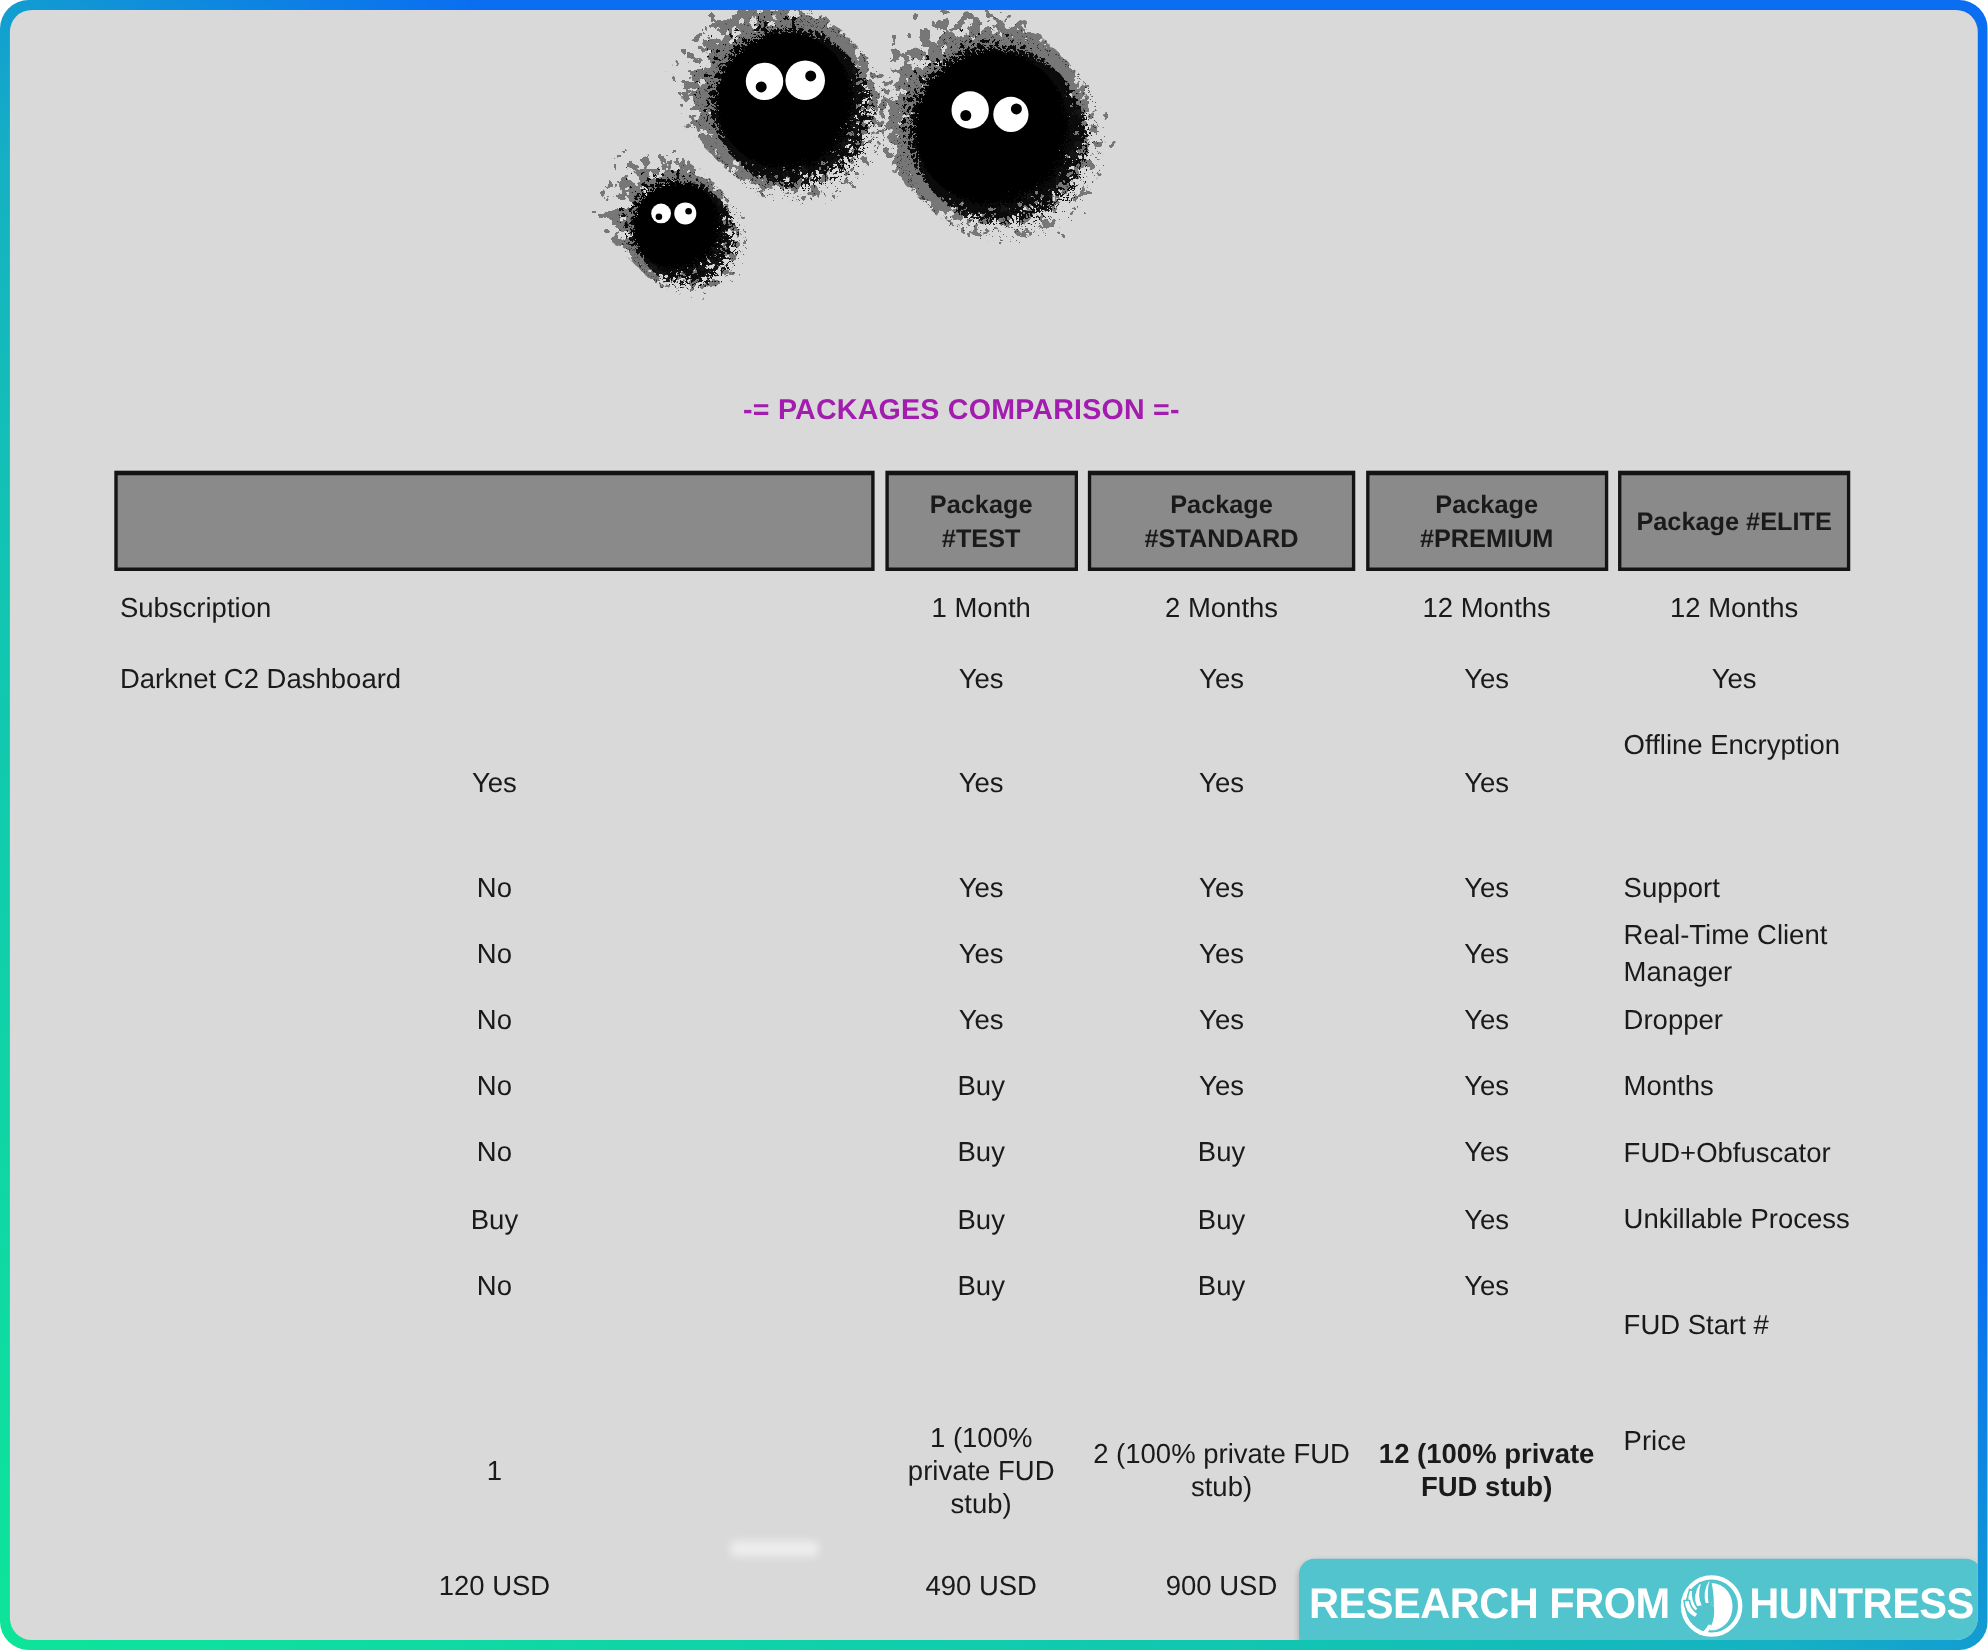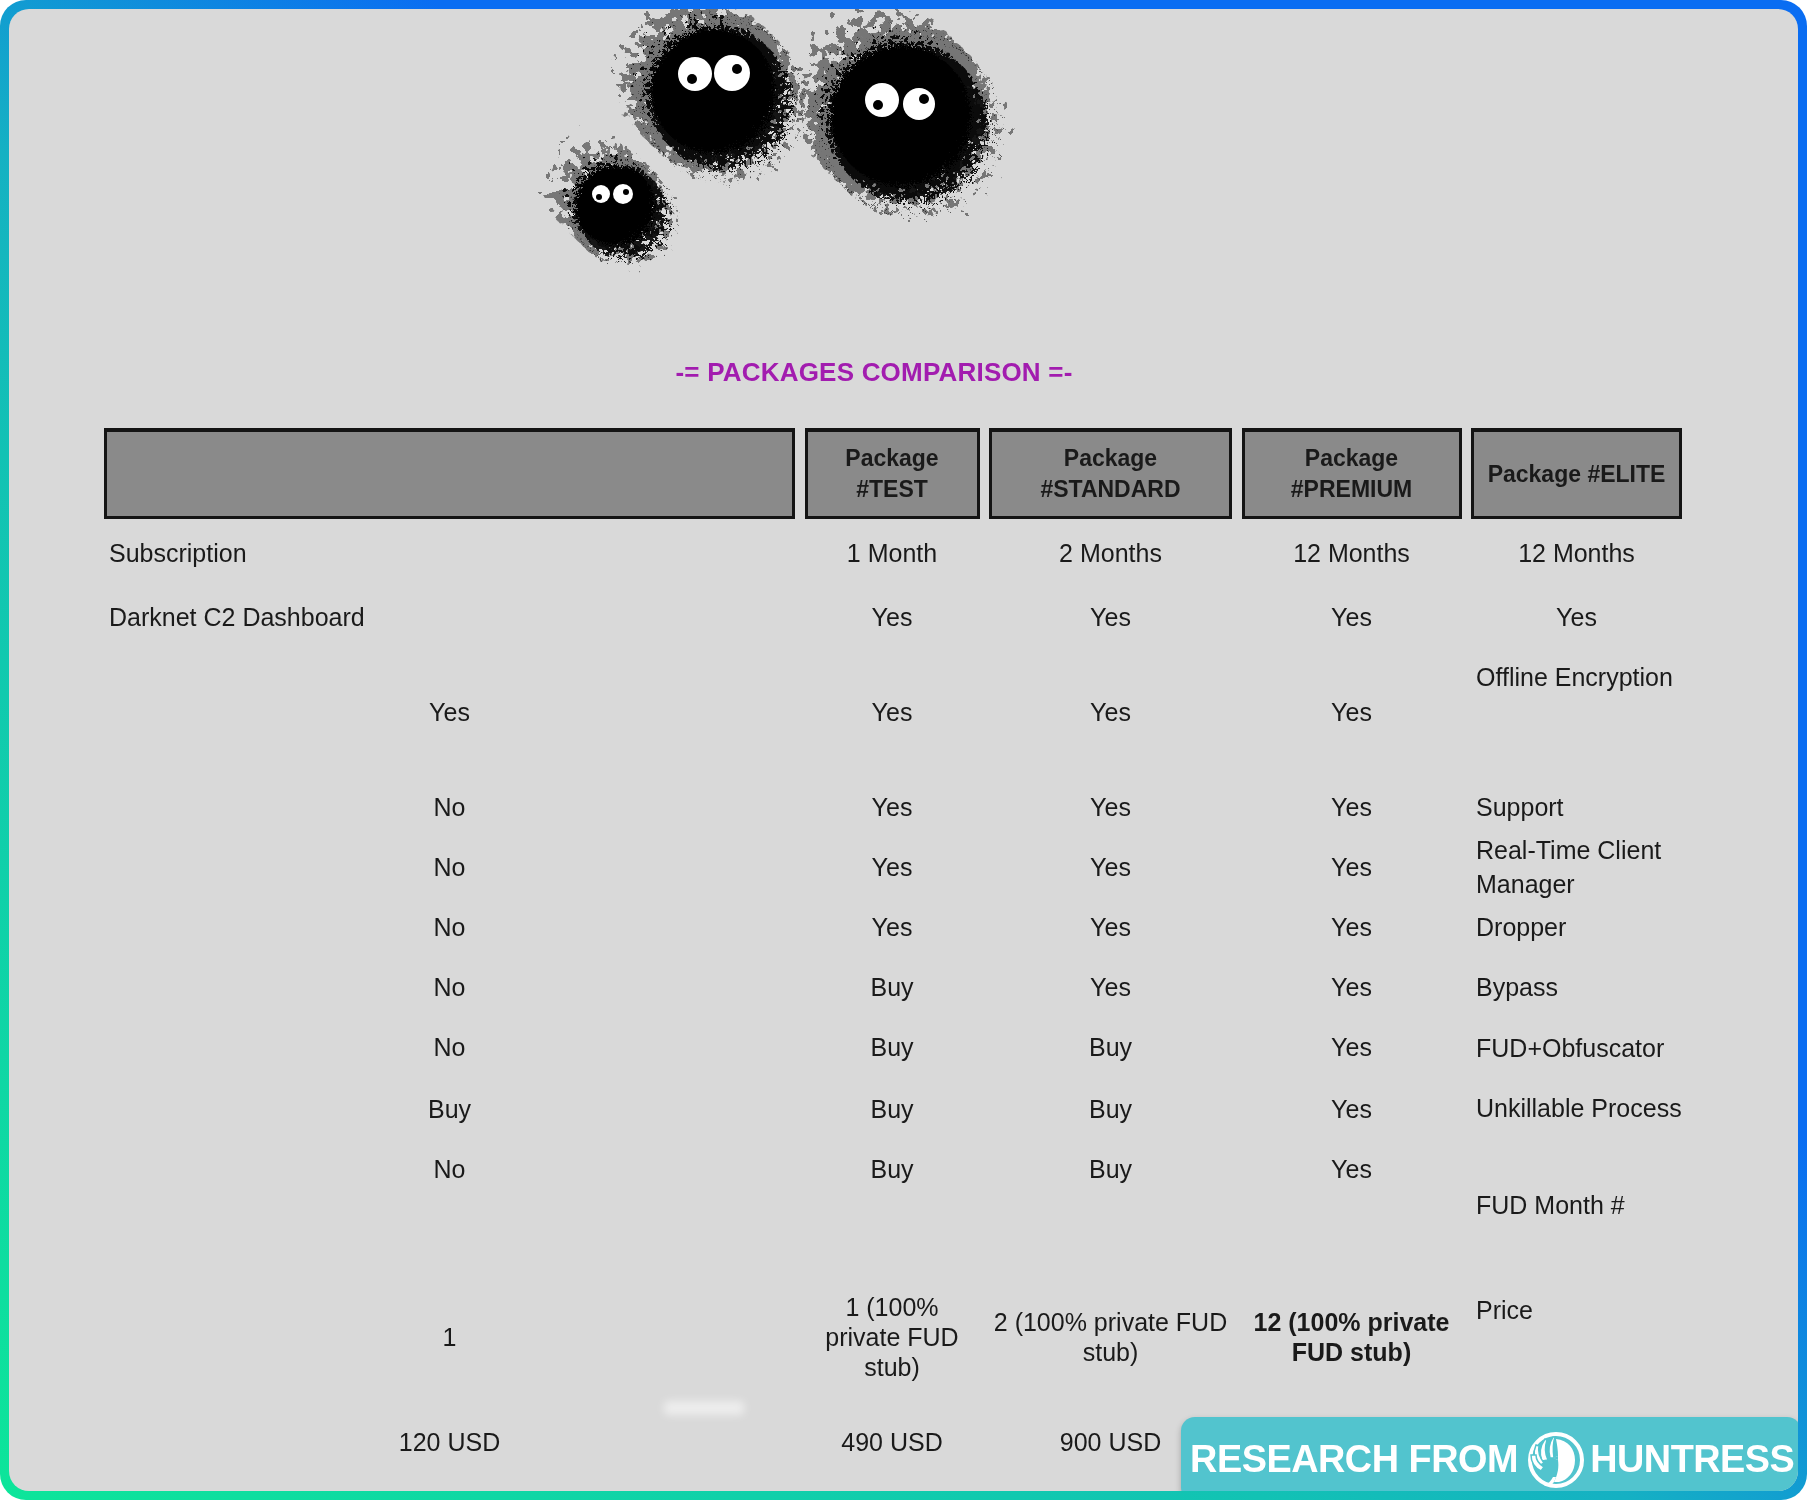--- a/index.html
+++ b/index.html
@@ -137,39 +137,39 @@
         <div class="vcell r60">Yes</div>
         <div class="vcell r60">Yes</div>
         <div class="vcell r60">Yes</div>
 
         <div class="lcell r60">Dropper</div>
         <div class="vcell r60">No</div>
         <div class="vcell r60">Buy</div>
         <div class="vcell r60">Yes</div>
         <div class="vcell r60">Yes</div>
 
-        <div class="lcell r60">Bypass</div>
+        <div class="lcell r60">Months</div>
         <div class="vcell r60">No</div>
         <div class="vcell r60">Buy</div>
         <div class="vcell r60">Buy</div>
         <div class="vcell r60">Yes</div>
 
         <div class="lcell r61">FUD+Obfuscator</div>
         <div class="vcell r61">Buy</div>
         <div class="vcell r61">Buy</div>
         <div class="vcell r61">Buy</div>
         <div class="vcell r61">Yes</div>
 
         <div class="lcell r60">Unkillable Process</div>
         <div class="vcell r60">No</div>
         <div class="vcell r60">Buy</div>
         <div class="vcell r60">Buy</div>
         <div class="vcell r60">Yes</div>
 
-        <div class="lcell r132">FUD Month #</div>
+        <div class="lcell r132">FUD Start #</div>
         <div class="vcell r132">1</div>
         <div class="vcell r132">1 (100% private FUD stub)</div>
         <div class="vcell r132">2 (100% private FUD stub)</div>
         <div class="vcell r132 bold">12 (100% private FUD stub)</div>
 
         <div class="lcell r78">Price</div>
         <div class="vcell r78">120 USD</div>
         <div class="vcell r78">490 USD</div>
         <div class="vcell r78">900 USD</div>
         <div class="vcell r78">1900 USD</div>

